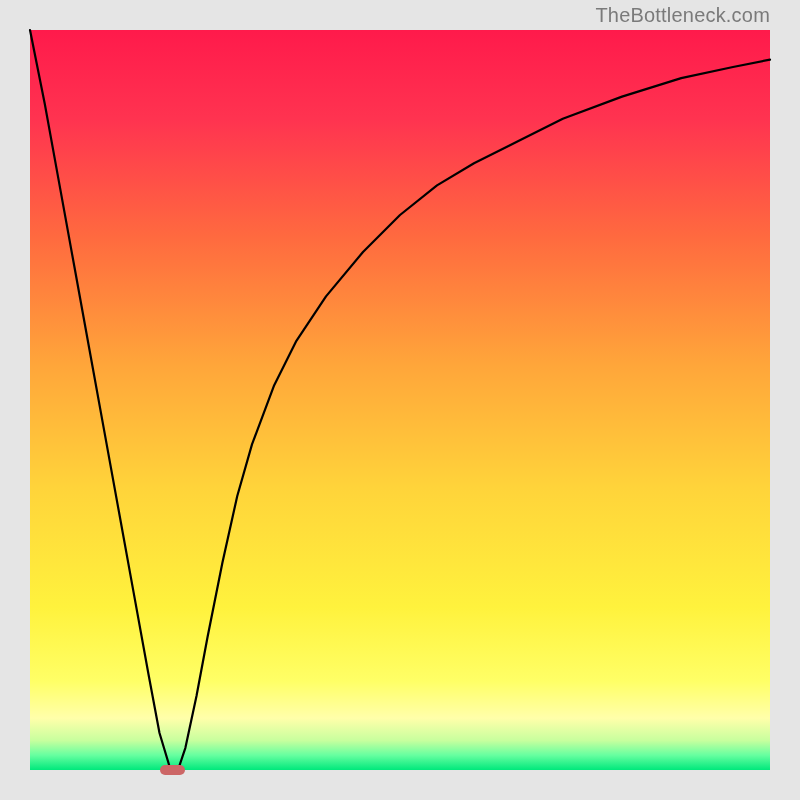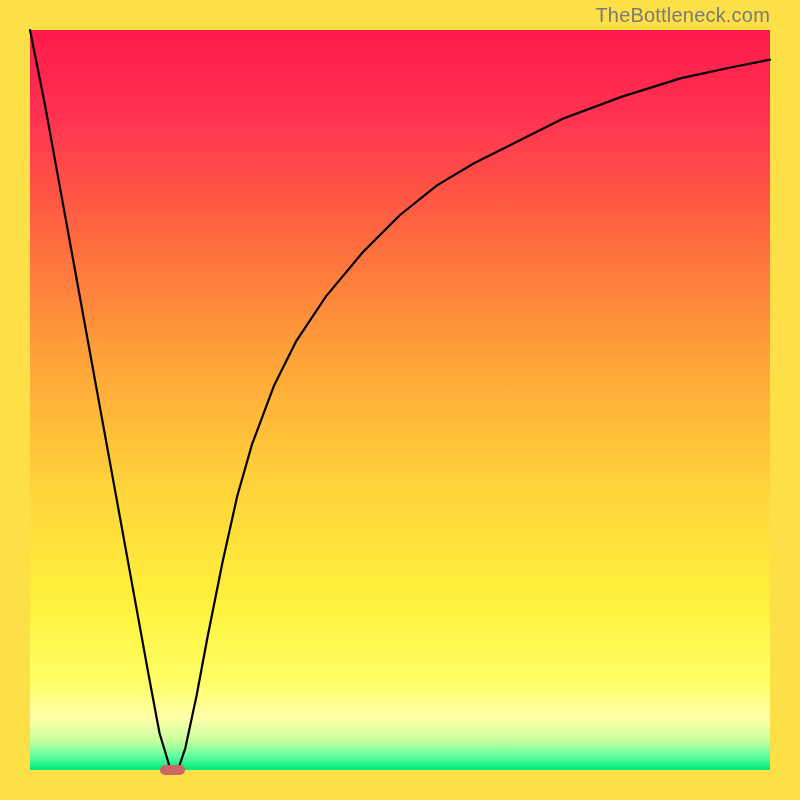--- a/index.html
+++ b/index.html
@@ -8,21 +8,21 @@
     width: 800px;
     height: 800px;
     overflow: hidden;
     background: #000;
     font-family: Arial, Helvetica, sans-serif;
   }
   .frame {
     position: relative;
     width: 800px;
     height: 800px;
-    background: #fde047;
+    background: #e5e5e5;
   }
   .plot-area {
     position: absolute;
     left: 30px;
     top: 30px;
     width: 740px;
     height: 740px;
     
   }
   .watermark {

